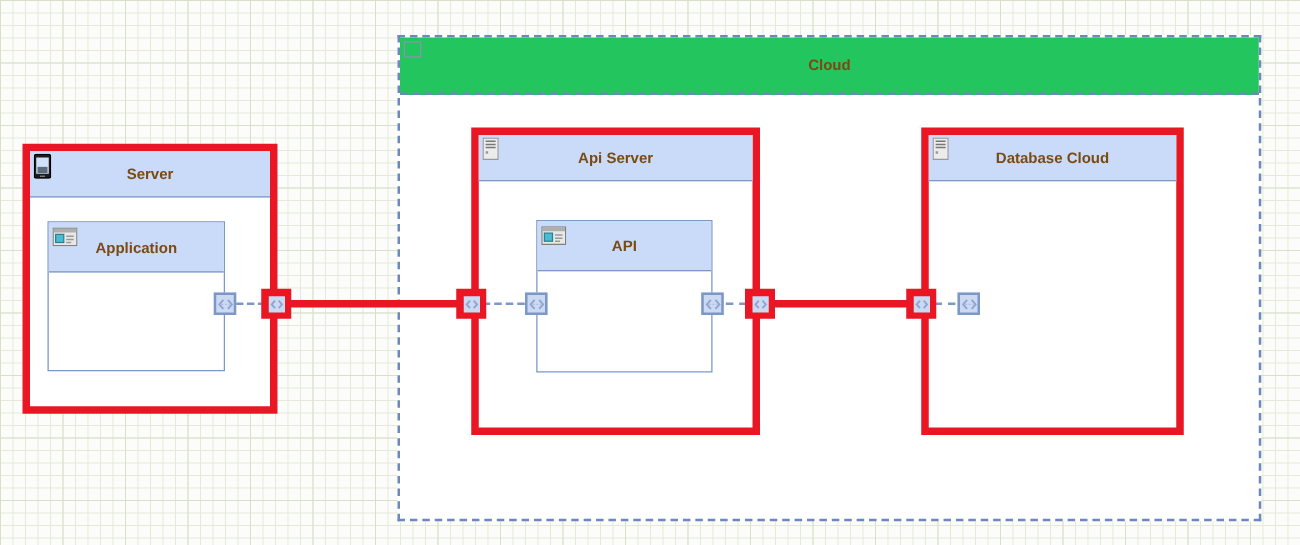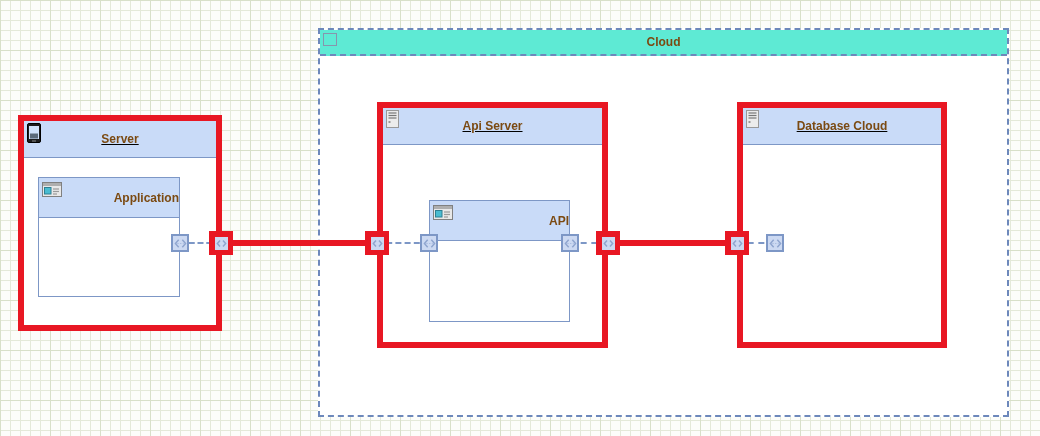--- a/index.html
+++ b/index.html
@@ -17,49 +17,49 @@
   }
 
   .lbl { font-size:12px; font-weight:bold; color:#7b4a12; white-space:nowrap; }
 
   
   .cloud {
     position:absolute; left:318px; top:28px; width:691px; height:389px;
     background:#ffffff; border:2px dashed #6d88bb; z-index:1;
   }
   .cloud-header {
-    position:relative; height:26px; background:#5eead4;
+    position:relative; height:46px; background:#22c55e;
     border-bottom:2px dashed #6d88bb;
     display:flex; align-items:center; justify-content:center;
   }
   .cloud-icon {
     position:absolute; left:3px; top:3px; width:14px; height:13px;
     border:1px solid #8795ad; background:transparent;
   }
 
   
   .node { position:absolute; background:#ffffff; border:6px solid #e81723; z-index:2; }
   .node-header {
     position:relative; height:37px; background:#c9dbf8; border-bottom:1px solid #7d97c6;
-    display:flex; align-items:center; justify-content:center;text-decoration:underline;
+    display:flex; align-items:center; justify-content:center;
   }
   .node.phone { left:18px;  top:115px; width:204px; height:216px; }
   .node.api   { left:377px; top:102px; width:231px; height:246px; }
   .node.db    { left:737px; top:102px; width:210px; height:246px; }
 
   .hdr-icon { position:absolute; left:3px; top:2px; line-height:0; }
 
   
   .component { position:absolute; background:#ffffff; border:1px solid #7d97c6; z-index:3; }
   .comp-header {
     position:relative; height:40px; background:#c9dbf8; border-bottom:1px solid #7d97c6;
-    display:flex; align-items:center; justify-content:flex-end;
+    display:flex; align-items:center; justify-content:center;
   }
   .component.app   { left:38px;  top:177px; width:142px; height:120px; }
-  .component.apiC  { left:429px; top:176px; width:141px; height:122px;margin-top:24px; }
+  .component.apiC  { left:429px; top:176px; width:141px; height:122px; }
   .component.dbC   { left:775px; top:176px; width:140px; height:122px; }
 
   .badge {
     position:absolute; right:0; top:0; width:18px; height:20px; background:#e3101f;
     color:#ffffff; font-size:13px; font-weight:bold;
     display:flex; align-items:center; justify-content:center;
   }
 
   
   .link-dashed { position:absolute; top:242px; height:0; border-top:2px dashed #7d97c6; z-index:4; }

